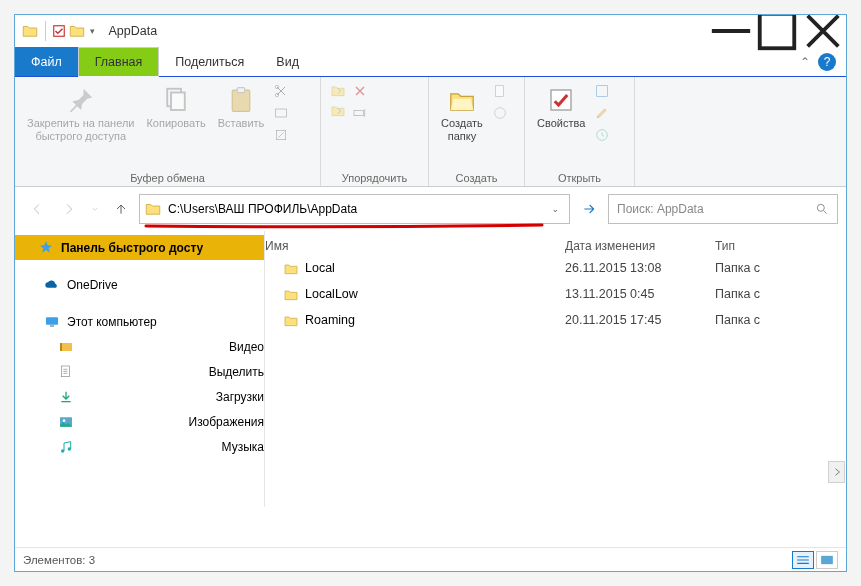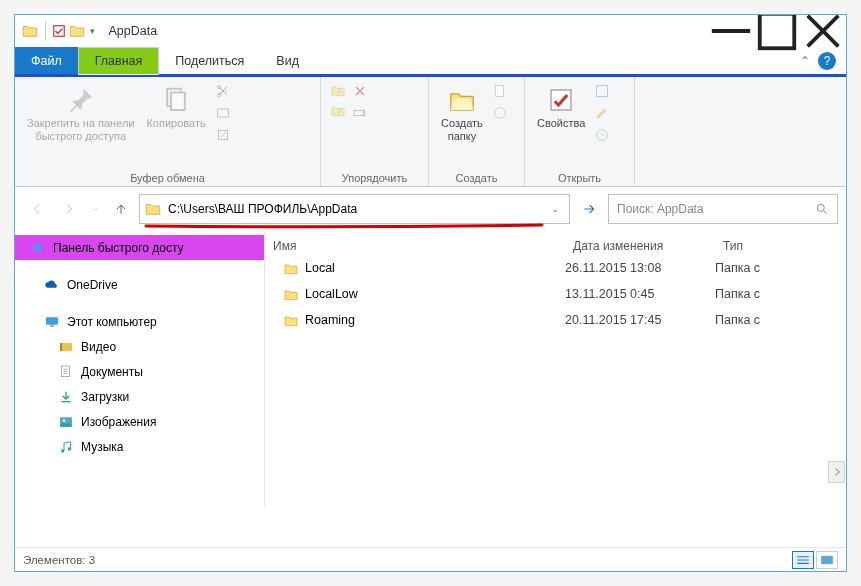--- a/index.html
+++ b/index.html
@@ -9,21 +9,21 @@
   .titlebar .qat { display: flex; align-items: center; gap: 2px; }
   .qat .ico-folder { width: 18px; height: 18px; }
   .qat .sep { width: 1px; height: 20px; background: #ccc; margin: 0 4px; }
   .qat .check { width: 14px; height: 14px; }
   .qat .folder-tiny { width: 18px; height: 18px; }
   .qat .drop { font-size: 9px; color: #666; margin-left: 2px; }
   .titlebar .title { margin-left: 14px; }
   .wincontrols { margin-left: auto; display: flex; }
   .wincontrols div { width: 46px; height: 32px; display: flex; align-items: center; justify-content: center; cursor: pointer; }
   .wincontrols svg { stroke: #222; stroke-width: 1; fill: none; }
-  .tabs { height: 30px; display: flex; align-items: stretch; border-bottom: 3px solid #1d4ed8; font-size: 12.5px; position: relative; }
+  .tabs { height: 30px; display: flex; align-items: stretch; border-bottom: 1px solid #1d4ed8; font-size: 12.5px; position: relative; }
   .tabs .tab { padding: 0 16px; display: flex; align-items: center; color: #333; cursor: pointer; }
   .tabs .tab.file { background: #1979ca; color: #fff; }
   .tabs .tab.active { background: #84cc16; border: 1px solid #ccc; border-bottom: 1px solid #f5f6f7; margin-bottom: -1px; }
   .tabs .right { margin-left: auto; display: flex; align-items: center; gap: 8px; padding-right: 10px; }
   .tabs .chev { color: #777; font-size: 12px; cursor: pointer; }
   .tabs .help { width: 18px; height: 18px; border-radius: 50%; background: #1979ca; color: #fff; font-size: 12px; display: flex; align-items: center; justify-content: center; cursor: pointer; }
   .ribbon { height: 110px; background: #f5f6f7; display: flex; font-size: 11px; color: #444; border-bottom: 1px solid #ccc; }
   .rgroup { display: flex; flex-direction: column; border-right: 1px solid #dadada; padding: 2px 6px 0 6px; }
   .rgroup .row { flex: 1; display: flex; align-items: flex-start; }
   .rgroup .label { text-align: center; font-size: 11px; color: #666; padding: 2px 0 2px 0; }
@@ -43,29 +43,29 @@
   .addrbox .path { font-size: 12px; flex: 1; }
   .addrbox .dd { font-size: 9px; color: #666; padding: 0 6px; cursor: pointer; }
   .underline-red { position: absolute; left: 4px; right: 4px; bottom: -6px; height: 6px; }
   .gobtn { width: 30px; height: 30px; display: flex; align-items: center; justify-content: center; cursor: pointer; }
   .gobtn svg { stroke: #1979ca; stroke-width: 1.6; fill: none; width: 16px; height: 16px; }
   .searchbox { width: 230px; height: 30px; border: 1px solid #bfbfbf; display: flex; align-items: center; justify-content: space-between; padding: 0 8px; font-size: 12px; color: #888; }
   .searchbox svg { width: 14px; height: 14px; stroke: #777; stroke-width: 1.4; fill: none; }
   .body { flex: 1; display: flex; min-height: 0; }
   .nav { width: 250px; border-right: 1px solid #e5e5e5; overflow: hidden; font-size: 12px; padding-top: 4px; position: relative; }
   .navitem { height: 25px; display: flex; align-items: center; gap: 6px; padding-left: 18px; cursor: pointer; }
-  .navitem.quick { background: #d946ef; padding-left: 14px; }
+  .navitem.quick { background: #eab308; padding-left: 22px; font-weight: bold; }
   .navitem .ico { width: 18px; height: 18px; display: flex; align-items: center; justify-content: center; }
   .navitem .ico svg { width: 16px; height: 16px; }
-  .navitem.child { padding-left: 42px; }
+  .navitem.child { padding-left: 42px; justify-content: space-between; }
   .navitem.lvl2 { padding-left: 28px; }
   .spacer-nav { height: 12px; }
   .content { flex: 1; display: flex; flex-direction: column; font-size: 12.5px; overflow: hidden; }
   .colheads { height: 30px; display: flex; align-items: center; color: #555; font-size: 12px; }
-  .colheads .col { padding-left: 8px; }
+  .colheads .col { padding-left: 0; }
   .col-name { width: 300px; }
   .col-date { width: 150px; }
   .col-type { flex: 1; }
   .filelist { flex: 1; }
   .filerow { height: 26px; display: flex; align-items: flex-start; cursor: pointer; }
   .filerow .fico { width: 40px; display: flex; justify-content: flex-end; padding-right: 6px; }
   .filerow .fico svg { width: 16px; height: 16px; }
   .filerow .fname { width: 260px; }
   .filerow .fdate { width: 150px; color: #444; }
   .filerow .ftype { flex: 1; color: #444; }
@@ -141,20 +141,29 @@
         </div>
         <div class="rbtn dim">
           <div class="ico">
               <svg viewBox="0 0 24 24">
                 <rect x="5" y="3" width="11" height="14" fill="none" stroke="#888" stroke-width="1.5"></rect>
                 <rect x="8" y="6" width="11" height="14" fill="#fff" stroke="#888" stroke-width="1.5"></rect>
               </svg>
             </div>
           <span>Копировать</span>
         </div>
+        <div class="rbtn dim">
+          <div class="ico">
+              <svg viewBox="0 0 24 24">
+                <rect x="5" y="4" width="14" height="17" rx="1" fill="#d9b85a" stroke="#b08a2a"></rect>
+                <rect x="9" y="2" width="6" height="4" rx="1" fill="#eee" stroke="#999"></rect>
+              </svg>
+            </div>
+          <span>Вставить</span>
+        </div>
         <div class="minicol">
           <div class="minibtn">
               <svg viewBox="0 0 24 24">
                 <path d="M6 6l12 12M18 6l-12 12" stroke="#666" stroke-width="1.5"></path>
                 <circle cx="6" cy="18" r="2.5" fill="none" stroke="#666"></circle>
                 <circle cx="6" cy="6" r="2.5" fill="none" stroke="#666"></circle>
               </svg>
             </div>
           <div class="minibtn">
               <svg viewBox="0 0 24 24">
@@ -351,21 +360,21 @@
           </span>
         <span>Видео</span>
       </div>
       <div class="navitem child">
         <span class="ico">
             <svg viewBox="0 0 24 24">
               <rect x="5" y="3" width="12" height="16" fill="#fff" stroke="#888"></rect>
               <path d="M8 8h6M8 11h6M8 14h6" stroke="#888"></path>
             </svg>
           </span>
-        <span>Документы</span>
+        <span>Выделить</span>
       </div>
       <div class="navitem child">
         <span class="ico">
             <svg viewBox="0 0 24 24">
               <path d="M12 4v10M7 10l5 5 5-5" stroke="#2a7" stroke-width="2" fill="none"></path>
               <path d="M5 19h14" stroke="#2a7" stroke-width="2"></path>
             </svg>
           </span>
         <span>Загрузки</span>
       </div>

